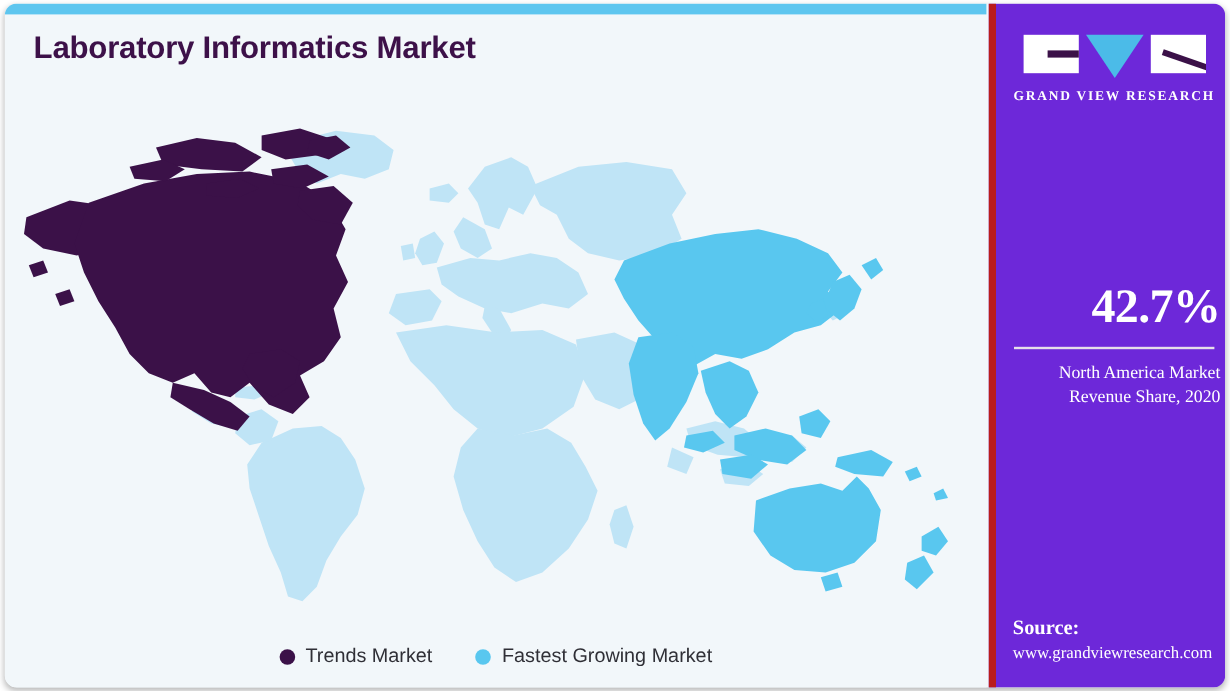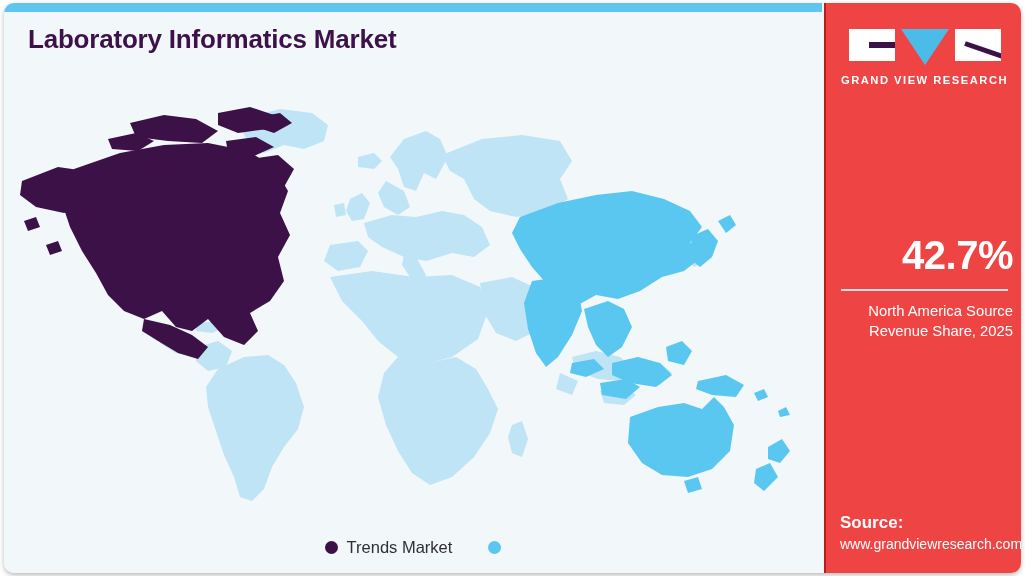--- a/index.html
+++ b/index.html
@@ -92,22 +92,23 @@
   .legend-label {
     font-size: 16.5px;
     color: #2f2f36;
   }
 
   
   #side-panel {
     position: absolute;
     left: 820px; top: 0;
     width: 197px; height: 570px;
-    background: #ef4444;
-    border-left: 2px solid #b91c1c;
+    background: #6d28d9;
+    border-left: 6px solid #b91c1c;
+    font-family: Liberation Serif, serif;
   }
 
   #logo-wrap {
     position: absolute;
     left: 0; top: 26px;
     width: 197px;
     display: flex;
     flex-direction: column;
     align-items: center;
   }
@@ -316,41 +317,42 @@
       </g>
     </svg>
 
     <div id="legend">
       <div class="legend-item">
         <span class="legend-dot" style="background:#3b1148"></span>
         <span class="legend-label">Trends Market</span>
       </div>
       <div class="legend-item">
         <span class="legend-dot" style="background:#59c7ef"></span>
+        <span class="legend-label">Fastest Growing Market</span>
       </div>
     </div>
   </div>
 
   <div id="side-panel">
 
     <div id="logo-wrap">
       <div id="logo-marks">
         <span class="logo-g"></span>
         <span class="logo-v"></span>
         <span class="logo-r"></span>
       </div>
       <div id="logo-wordmark">GRAND VIEW RESEARCH</div>
     </div>
 
     <div id="stat-block">
       <div id="stat-value">42.7%</div>
       <div id="stat-divider"></div>
       <div id="stat-caption">
-        <div>North America Source</div>
-        <div>Revenue Share, 2025</div>
+        <div>North America Market</div>
+        <div>Revenue Share, 2020</div>
       </div>
     </div>
 
     <div id="source-block">
       <div id="source-label">Source:</div>
       <div id="source-url">www.grandviewresearch.com</div>
     </div>
   </div>
 
 </div>

